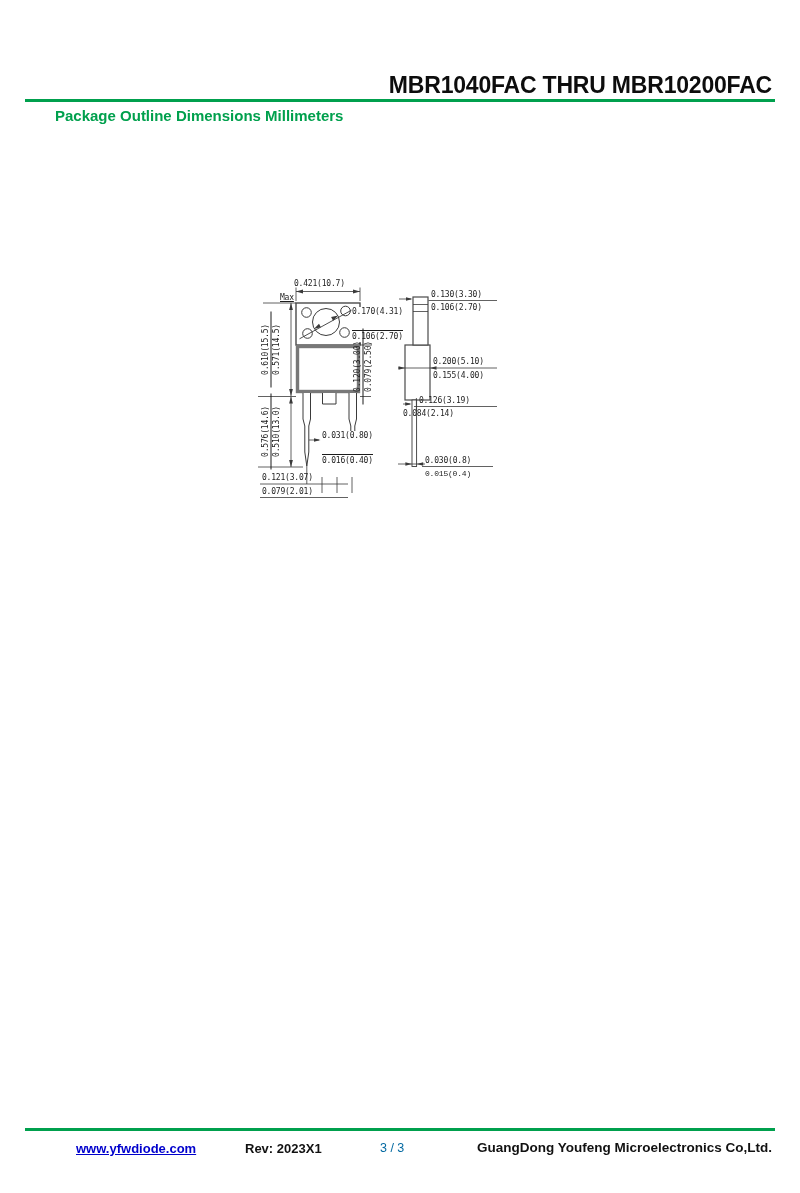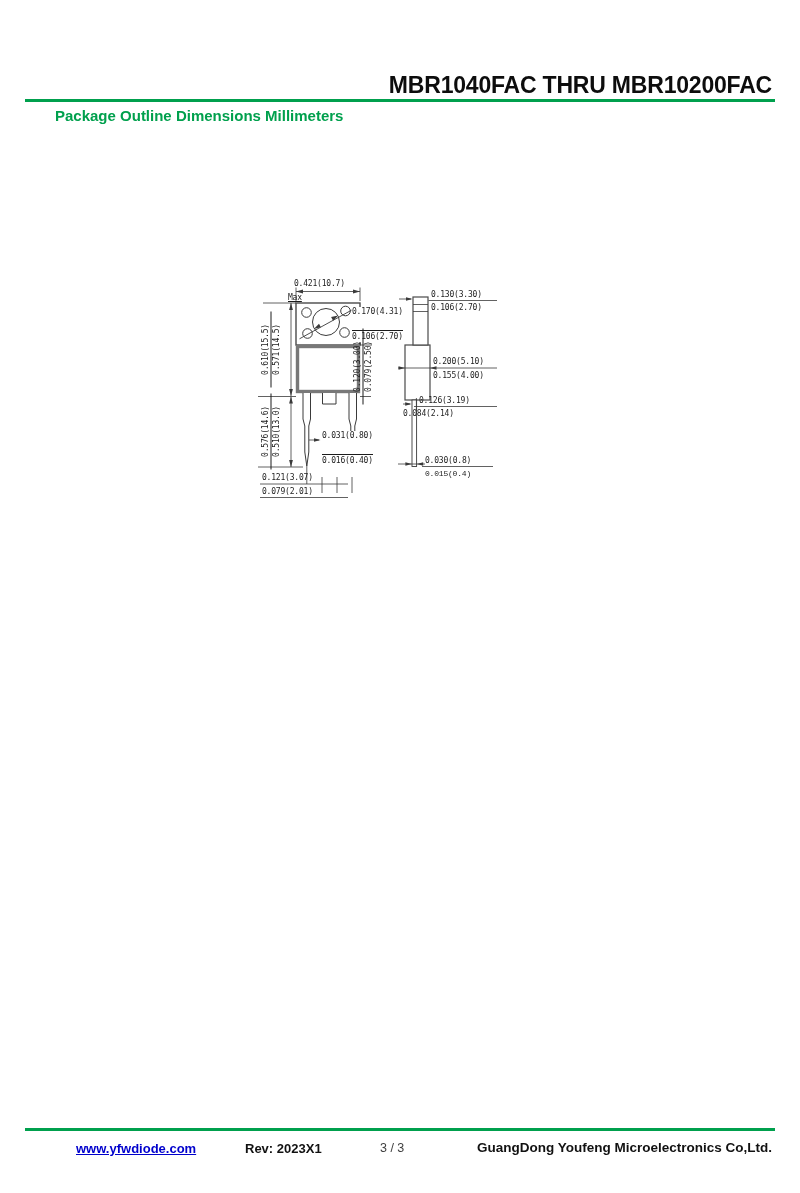--- a/index.html
+++ b/index.html
@@ -27,21 +27,21 @@
   .stack .r1{border-bottom:1px solid #1c1c1c;padding-bottom:14px;}
   .stack .r2{padding-top:1px;}
   .vstack{width:76px;text-align:center;transform:rotate(-90deg);}
   .vstack .r1{border-bottom:1px solid #1c1c1c;line-height:10px;}
   .vstack .r2{line-height:10px;}
   .maxnote{text-decoration:underline;}
 
   
   .f-url{position:absolute;left:40px;top:1141px;font-size:13px;font-weight:bold;color:#0000cc;text-decoration:underline;margin-left:36px;}
   .f-rev{position:absolute;left:245px;top:1141px;font-size:13px;font-weight:bold;color:#111;}
-  .f-page{position:absolute;left:380px;top:1141px;font-size:12.5px;color:#404040;}
+  .f-page{position:absolute;left:380px;top:1141px;font-size:12.5px;color:#0369a1;}
   .f-co{position:absolute;right:28px;top:1140px;font-size:13.5px;font-weight:bold;color:#111;}
 
   svg{position:absolute;left:0;top:0;}
 </style>
 </head>
 <body>
 
 <div class="page">
 
   <div class="doc-title">MBR1040FAC THRU MBR10200FAC</div>
@@ -118,21 +118,21 @@
         <polygon points="405,368 398.5,366.3 398.5,369.7"></polygon>
         <polygon points="430,368 436.5,366.3 436.5,369.7"></polygon>
         <polygon points="411.6,404 405.2,402.3 405.2,405.7"></polygon>
         <polygon points="411.8,464 405.4,462.3 405.4,465.7"></polygon>
         <polygon points="416.8,464 423.2,462.3 423.2,465.7"></polygon>
       </g>
     </g>
   </svg>
 
   <div class="dim ctr" style="left:294px;top:278.5px;width:68px;">0.421(10.7)</div>
-  <div class="dim ctr maxnote" style="left:288px;top:292.5px;width:56px;text-decoration:underline;">Max</div>
+  <div class="dim ctr maxnote" style="left:280px;top:292.5px;width:56px;text-decoration:underline;">Max</div>
 
   <div class="dim stack bgw" style="left:352px;top:306.5px;">
     <div class="r1">0.170(4.31)</div>
     <div class="r2">0.106(2.70)</div>
   </div>
 
   <div class="dim vstack" style="left:232.5px;top:338.5px;">
     <div class="r1">0.610(15.5)</div>
     <div class="r2">0.571(14.5)</div>
   </div>

